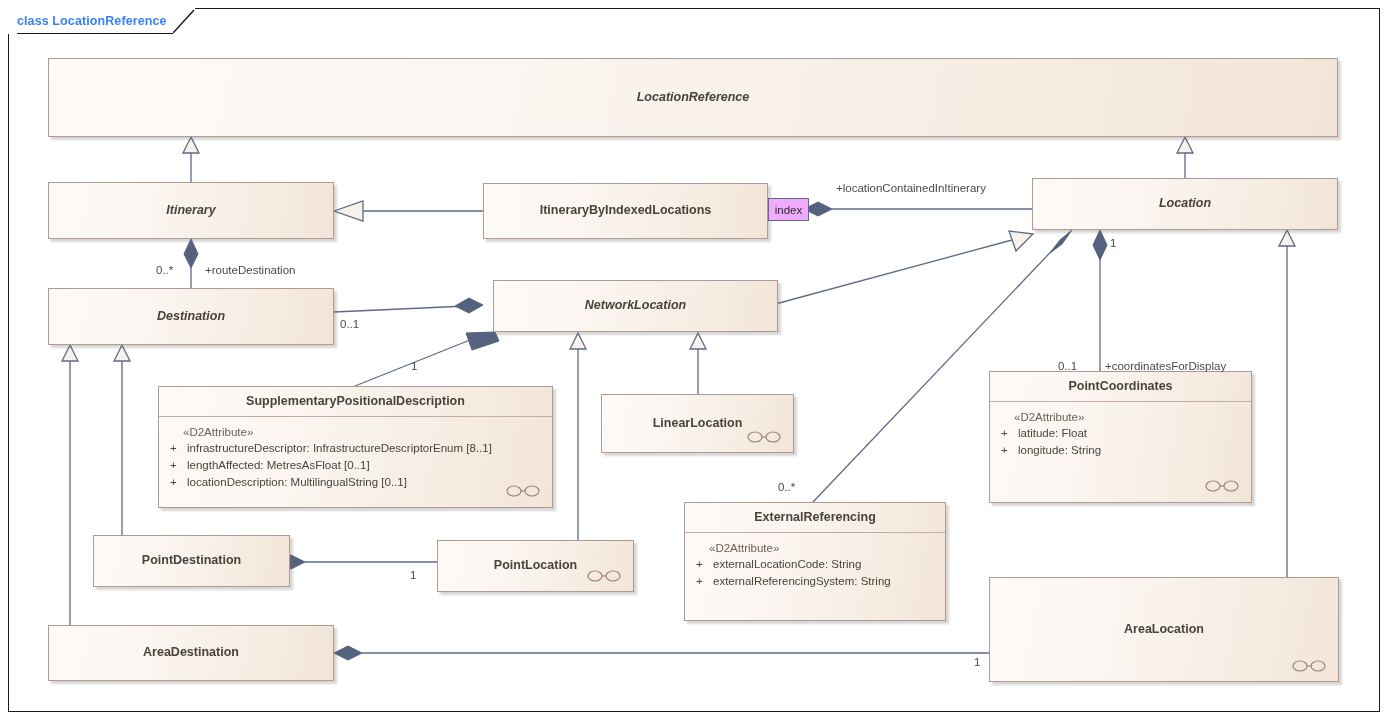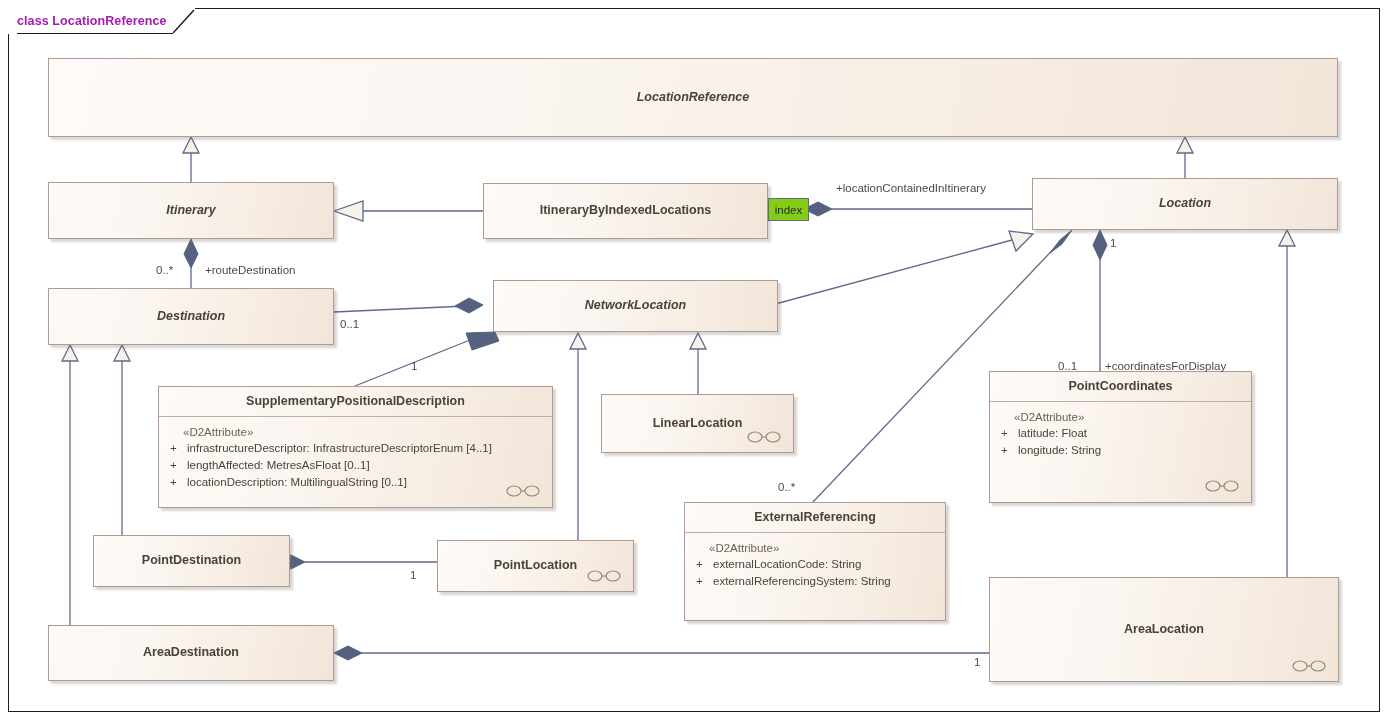--- a/index.html
+++ b/index.html
@@ -48,21 +48,21 @@
     box-sizing: border-box;
   }
   #frame-tab .tab-slant {
     width: 22px;
     height: 26px;
     position: relative;
   }
   #frame-tab .tab-slant svg { display: block; }
   #frame-title {
     font-size: 12.5px;
-    color: #a21caf;
+    color: #3b82f6;
     font-weight: bold;
     white-space: nowrap;
     letter-spacing: 0.1px;
   }
 
   
   .uml-class {
     position: absolute;
     box-sizing: border-box;
     border: 1px solid #b09a92;
@@ -132,21 +132,21 @@
     width: 34px;
     height: 14px;
   }
   .iface-icon svg { display: block; }
 
   
   .qualifier {
     position: absolute;
     box-sizing: border-box;
     border: 1px solid #5d6a8a;
-    background: #84cc16;
+    background: #f0abfc;
     display: flex;
     align-items: center;
     justify-content: center;
     font-size: 11.5px;
     color: #2c2c2c;
   }
 
   
   .edge-label {
     position: absolute;
@@ -272,21 +272,21 @@
         <span class="cls-name">NetworkLocation</span>
       </div>
       <div class="uml-class compart" style="left: 158px; top: 386px; width: 395px; height: 122px;">
         <div class="cls-header">
           <span class="cls-name">SupplementaryPositionalDescription</span>
         </div>
         <div class="cls-body" style="height: 92px;">
           <div class="stereotype">«D2Attribute»</div>
           <div class="attr-row">
             <span class="attr-vis">+</span>
-            <span class="attr-text">infrastructureDescriptor: InfrastructureDescriptorEnum [4..1]</span>
+            <span class="attr-text">infrastructureDescriptor: InfrastructureDescriptorEnum [8..1]</span>
           </div>
           <div class="attr-row">
             <span class="attr-vis">+</span>
             <span class="attr-text">lengthAffected: MetresAsFloat [0..1]</span>
           </div>
           <div class="attr-row">
             <span class="attr-vis">+</span>
             <span class="attr-text">locationDescription: MultilingualString [0..1]</span>
           </div>
         </div>

